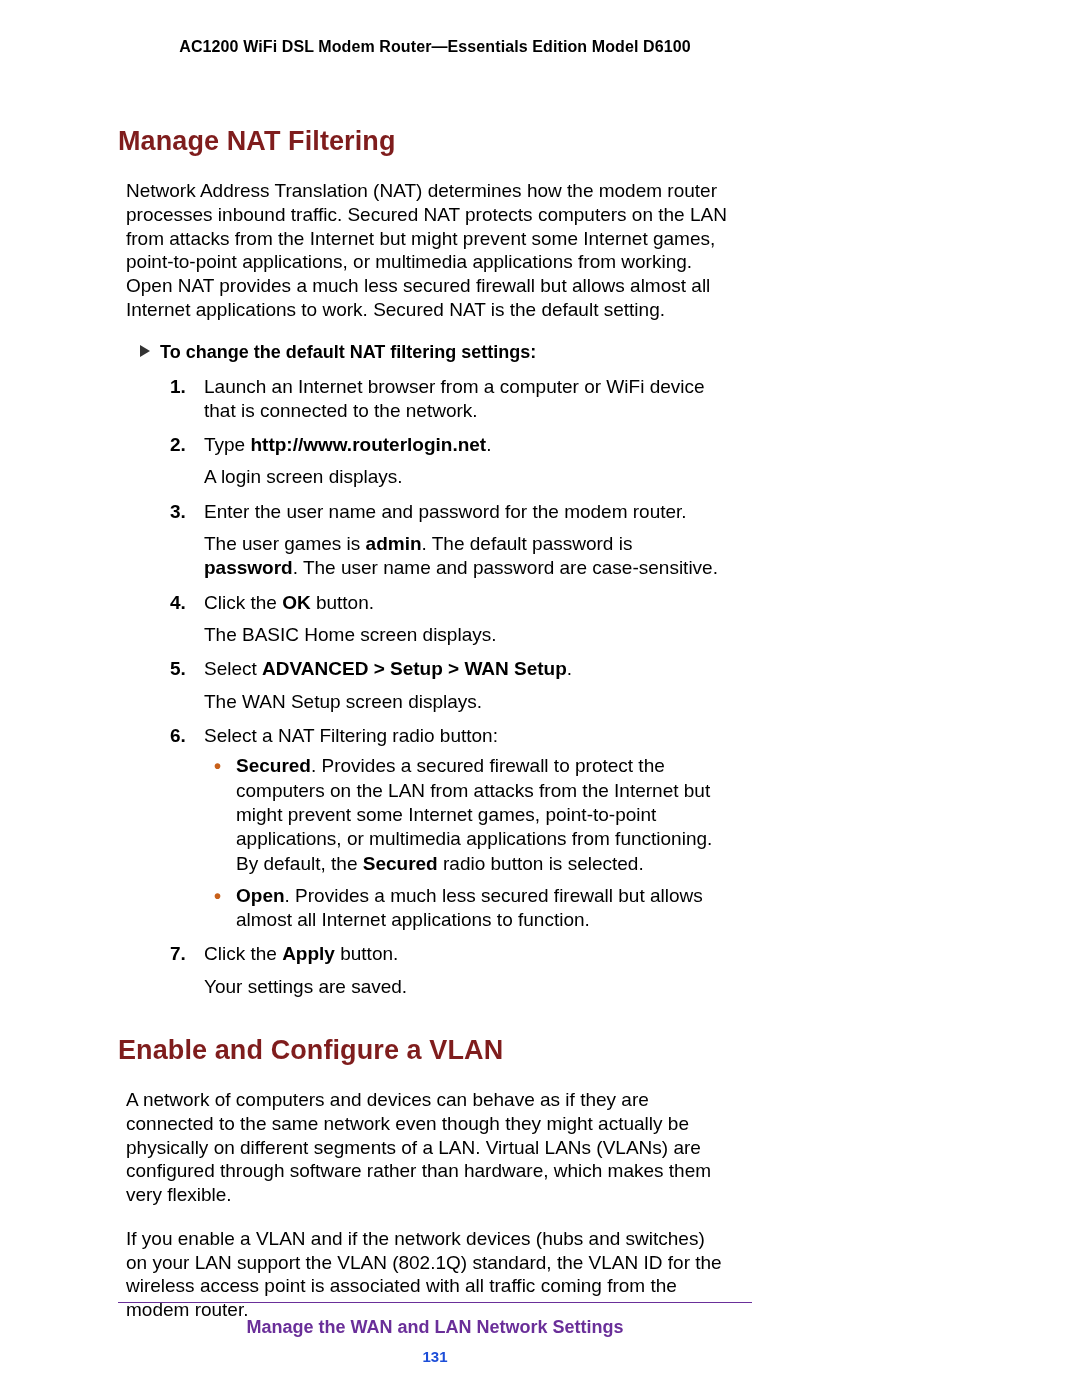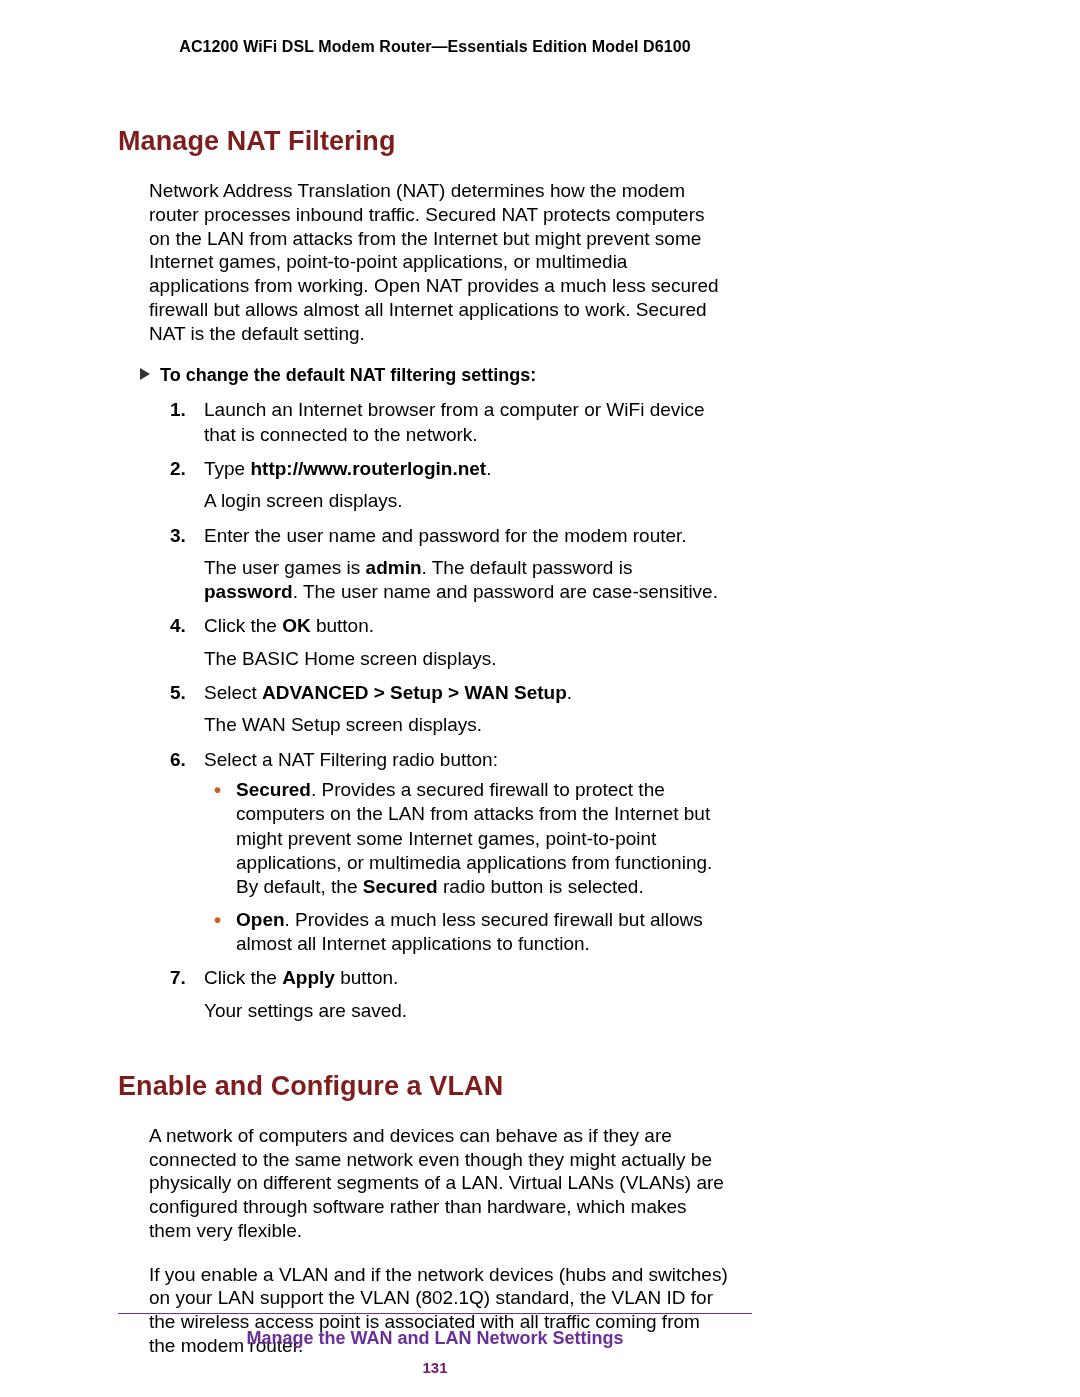--- a/index.html
+++ b/index.html
@@ -27,21 +27,21 @@
   h2.section-title {
     color: #7f1d1d;
     font-weight: bold;
     font-size: 27px;
     margin: 0 0 22px 0;
     letter-spacing: 0.1px;
   }
   p.body-text {
     font-size: 19px;
     line-height: 1.25;
-    margin: 0 22px 20px 31px;
+    margin: 0 22px 20px 8px;
   }
   .sub-instruction {
     margin: 14px 0 12px 22px;
     font-size: 18px;
     font-weight: bold;
   }
   .sub-instruction .chevron {
     display: inline-block;
     width: 0;
     height: 0;
@@ -105,21 +105,21 @@
     text-align: center;
     margin-top: 14px;
   }
   .footer-title {
     color: #6a2f99;
     font-weight: bold;
     font-size: 18px;
     margin-bottom: 10px;
   }
   .footer-page {
-    color: #701a75;
+    color: #1d4ed8;
     font-weight: bold;
     font-size: 15px;
   }
   .footer-block {
     position: absolute;
     left: 118px;
     right: 120px;
     bottom: 32px;
   }
 </style>
@@ -168,21 +168,21 @@
           <span class="bold">Open</span><span>. Provides a much less secured firewall but allows almost all Internet applications to function.</span>
         </li>
       </ul>
     </li>
     <li>
       <span><span>Click the </span><span class="bold">Apply</span><span> button.</span></span>
       <span class="after">Your settings are saved.</span>
     </li>
   </ol>
 
-  <h2 class="section-title" style="margin-top:48px;">Enable and Configure a VLAN</h2>
+  <h2 class="section-title" style="margin-top:36px;">Enable and Configure a VLAN</h2>
 
   <p class="body-text">A network of computers and devices can behave as if they are connected to the same network even though they might actually be physically on different segments of a LAN. Virtual LANs (VLANs) are configured through software rather than hardware, which makes them very flexible.</p>
   <p class="body-text">If you enable a VLAN and if the network devices (hubs and switches) on your LAN support the VLAN (802.1Q) standard, the VLAN ID for the wireless access point is associated with all traffic coming from the modem router.</p>
 
   <div class="footer-block">
     <hr class="footer-rule">
     <div class="footer">
       <div class="footer-title">Manage the WAN and LAN Network Settings</div>
       <div class="footer-page">131</div>
     </div>

